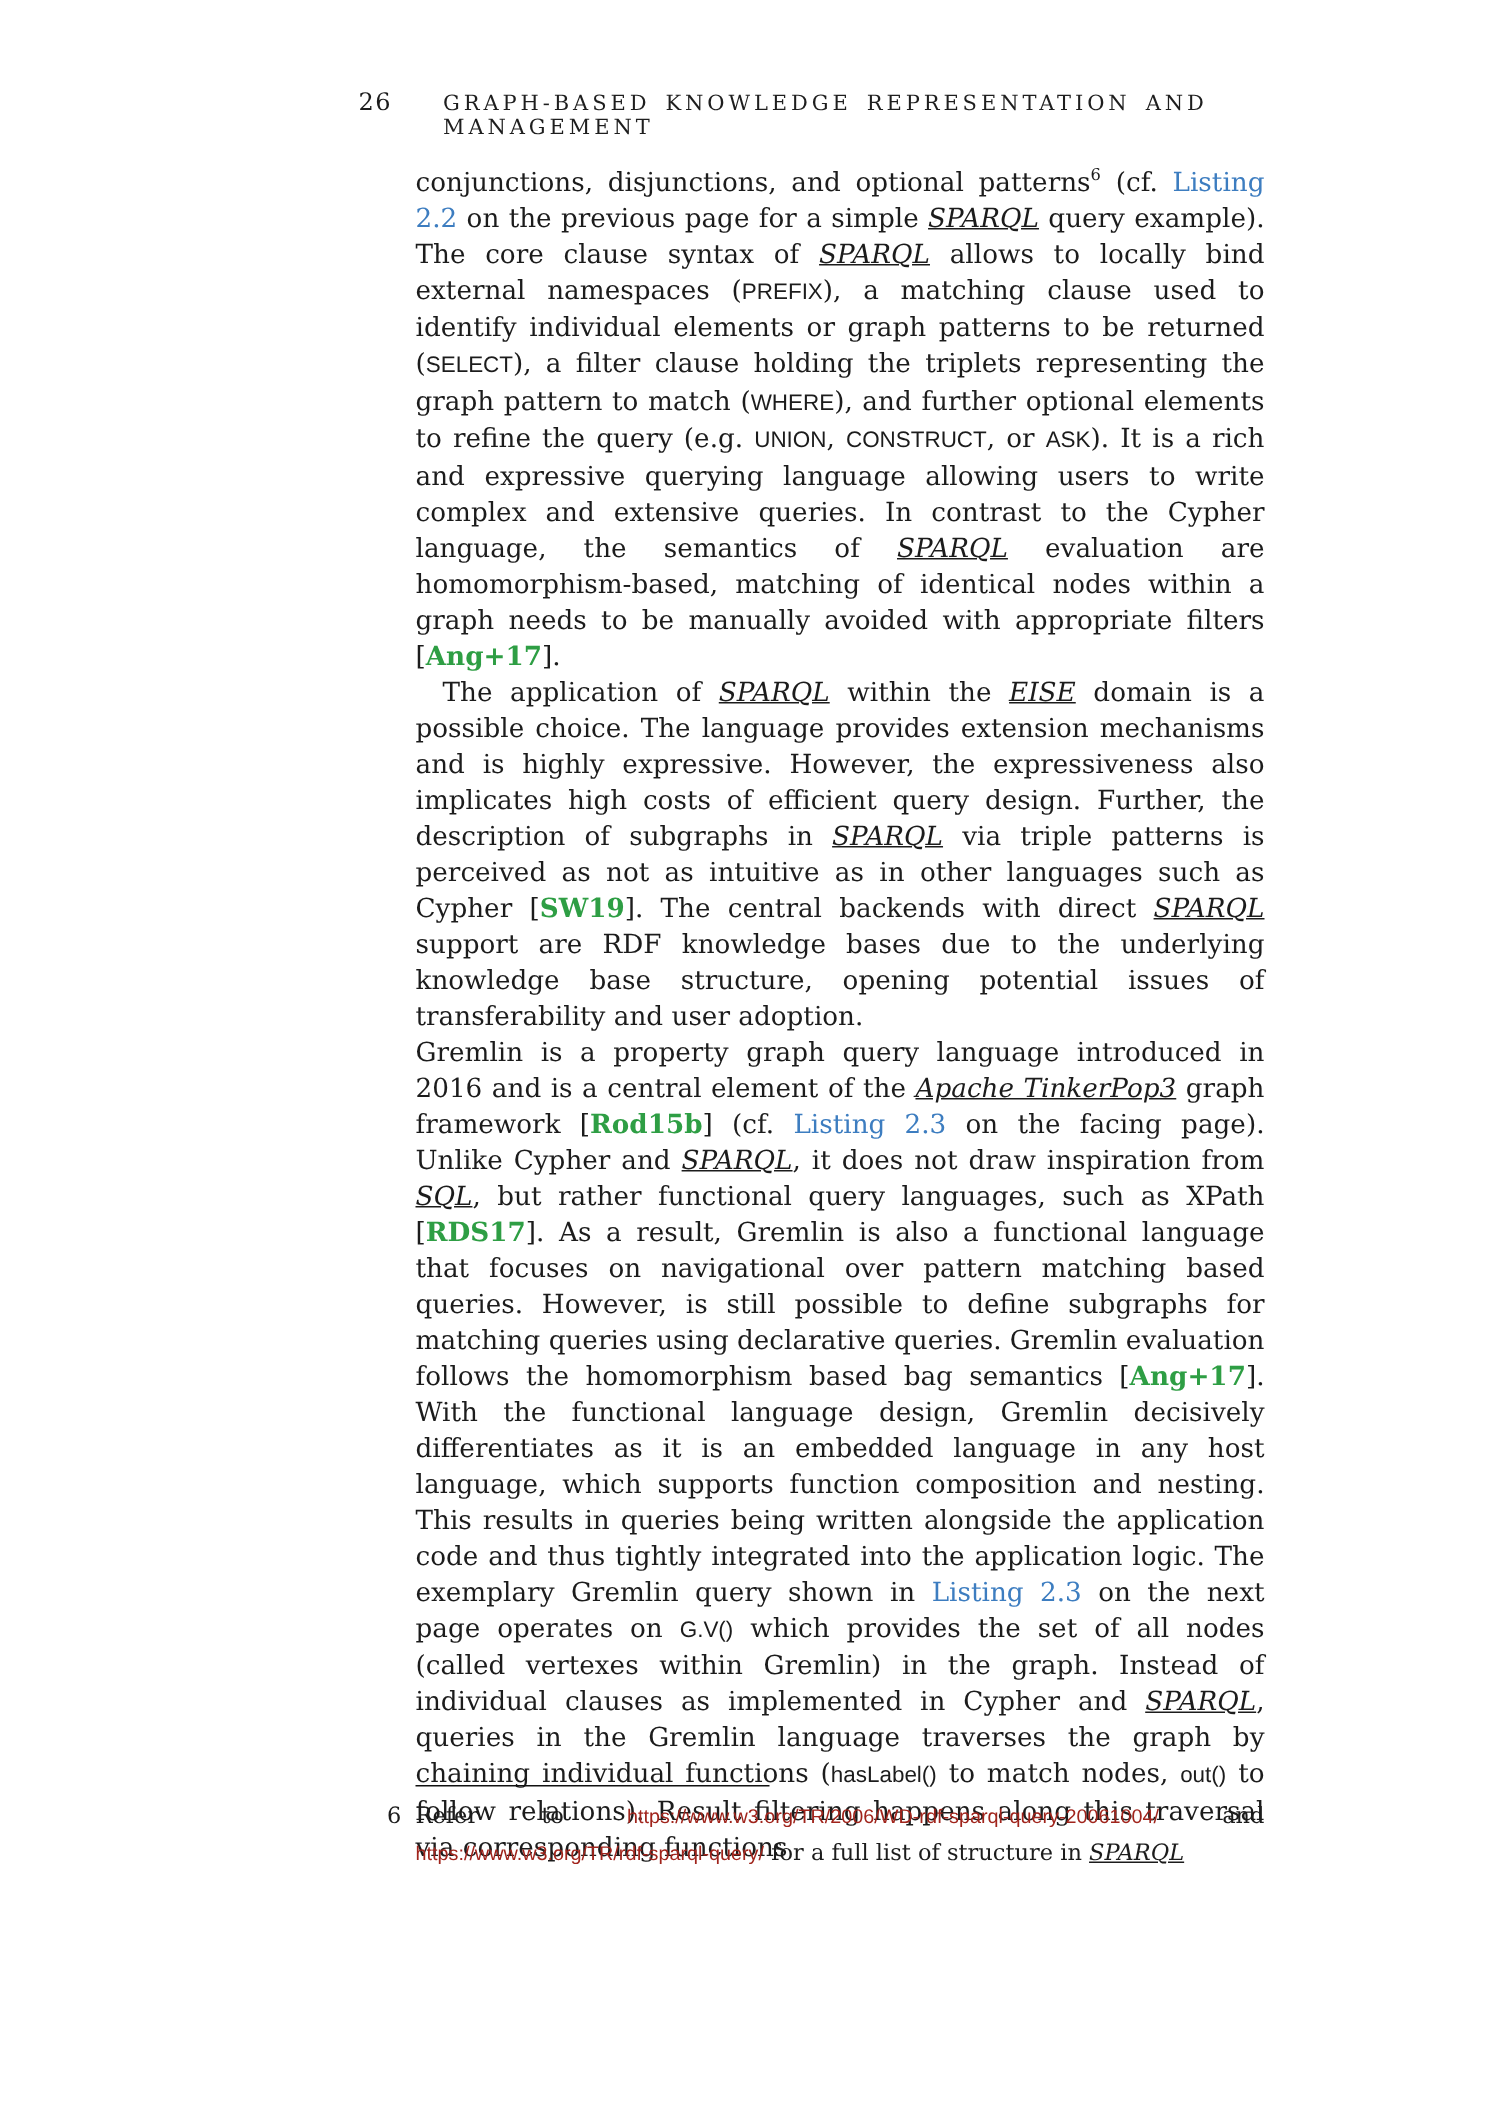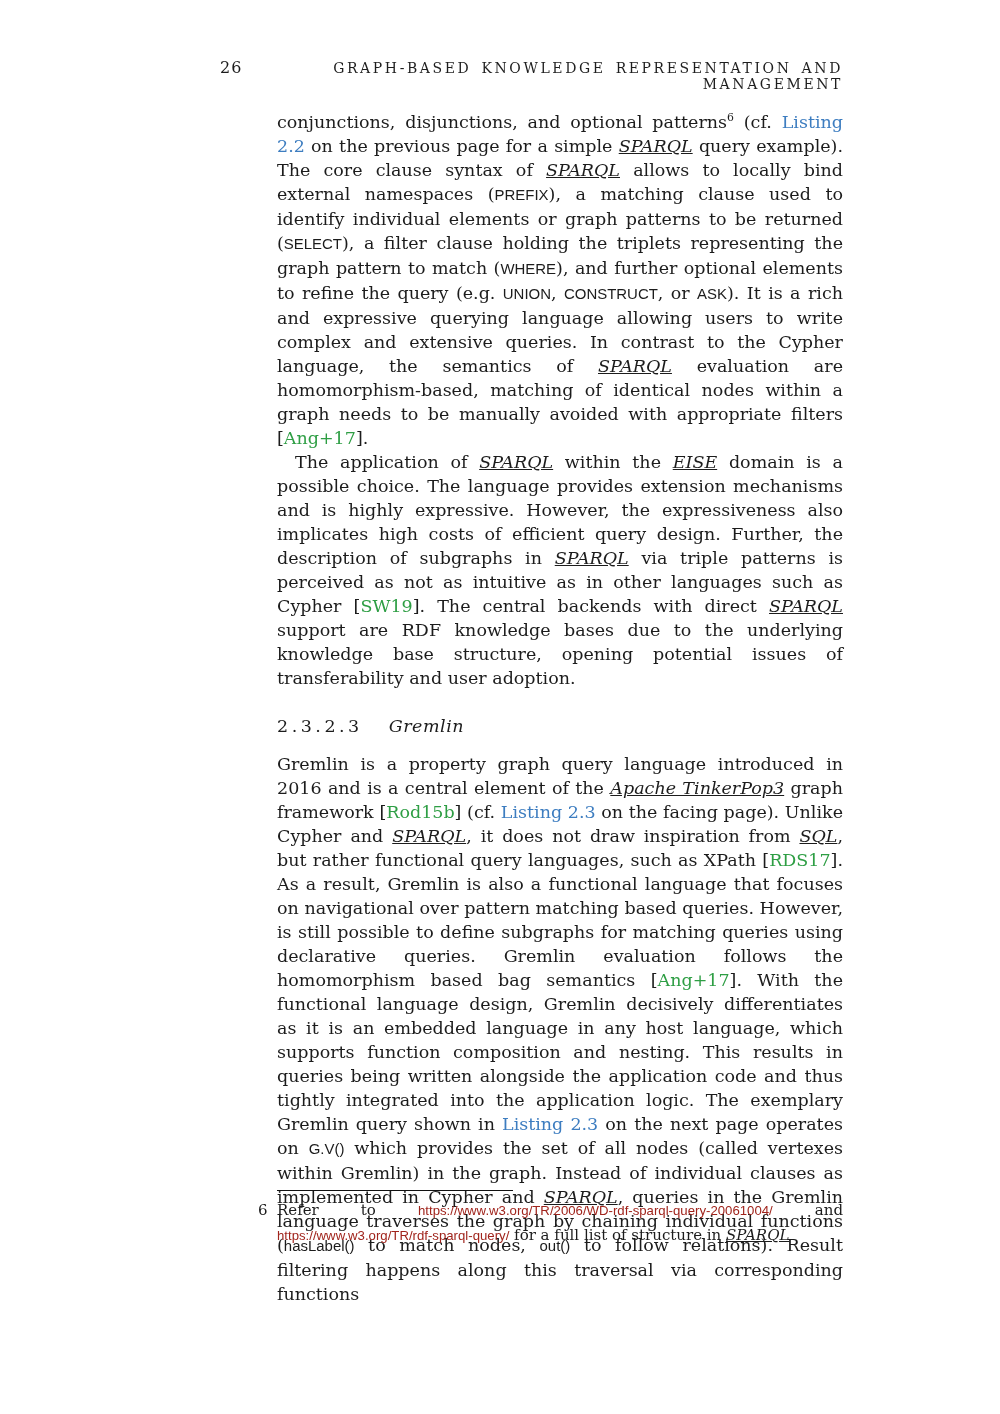--- a/index.html
+++ b/index.html
@@ -13,47 +13,46 @@
   body{
     width:1000px;height:1414px;
     background:var(--paper-white);
     font-family:"DejaVu Serif","Liberation Serif",serif;
     color:var(--text-black);
     position:relative;
   }
   .page{position:absolute;inset:0;}
   
   .running-header{
-    position:absolute;top:58px;left:220px;right:157px;
+    position:absolute;top:58px;left:239px;right:157px;
     display:flex;align-items:baseline;
     font-size:16px;
   }
   .page-number{
     font-size:16px;letter-spacing:1px;margin-right:34px;
   }
   .header-title{
     font-size:14px;letter-spacing:2.6px;word-spacing:3px;
     color:#1e1e1e;
-    text-align:right;
   }
   
   .textblock{
     position:absolute;left:277px;top:110px;width:566px;
     font-size:17.5px;line-height:24px;text-align:justify;
     text-justify:inter-word;
   }
   p.para{margin:0;}
   p.indent{text-indent:18px;}
   .it{font-style:italic;text-decoration:underline;}
   .mono{
     font-family:Liberation Sans, sans-serif;
     font-size:0.855em;
   }
   a.link{color:var(--link-blue);text-decoration:none;}
-  a.cite{color:var(--cite-green);text-decoration:none;}
+  a.cite{color:var(--cite-green);text-decoration:none;font-weight:bold;}
   sup.fnref{font-size:0.62em;line-height:0;vertical-align:super;}
   
   .subheading{
     margin:24px 0 14px 0;
     font-weight:normal;font-size:17.5px;line-height:24px;
   }
   .sec-num{letter-spacing:3.5px;margin-right:26px;}
   .sec-title{font-style:italic;letter-spacing:0.5px;}
   
   .footnote-rule{
@@ -81,23 +80,20 @@
 <div class="page">
 
   <div class="running-header">
     <span class="page-number">26</span>
     <span class="header-title">GRAPH-BASED KNOWLEDGE REPRESENTATION AND MANAGEMENT</span>
   </div>
 
   <div class="textblock">
     <p class="para"><span>conjunctions, disjunctions, and optional patterns</span><sup class="fnref">6</sup><span> (cf. </span><a class="link" href="#">Listing 2.2</a><span> on the previous page for a simple </span><span class="it">SPARQL</span><span> query example). The core clause syntax of </span><span class="it">SPARQL</span><span> allows to locally bind external namespaces (</span><span class="mono">PREFIX</span><span>), a matching clause used to identify individual elements or graph patterns to be returned (</span><span class="mono">SELECT</span><span>), a filter clause holding the triplets representing the graph pattern to match (</span><span class="mono">WHERE</span><span>), and further optional elements to refine the query (e.g. </span><span class="mono">UNION</span><span>, </span><span class="mono">CONSTRUCT</span><span>, or </span><span class="mono">ASK</span><span>). It is a rich and expressive querying language allowing users to write complex and extensive queries. In contrast to the Cypher language, the semantics of </span><span class="it">SPARQL</span><span> evaluation are homomorphism-based, matching of identical nodes within a graph needs to be manually avoided with appropriate filters [</span><a class="cite" href="#">Ang+17</a><span>].</span></p>
     <p class="para indent"><span>The application of </span><span class="it">SPARQL</span><span> within the </span><span class="it">EISE</span><span> domain is a possible choice. The language provides extension mechanisms and is highly expressive. However, the expressiveness also implicates high costs of efficient query design. Further, the description of subgraphs in </span><span class="it">SPARQL</span><span> via triple patterns is perceived as not as intuitive as in other languages such as Cypher [</span><a class="cite" href="#">SW19</a><span>]. The central backends with direct </span><span class="it">SPARQL</span><span> support are RDF knowledge bases due to the underlying knowledge base structure, opening potential issues of transferability and user adoption.</span></p>
-    <h3 class="subheading">
-      <span class="sec-num">2.3.2.3</span><span class="sec-title">Gremlin</span>
-    </h3>
     <p class="para"><span>Gremlin is a property graph query language introduced in 2016 and is a central element of the </span><span class="it">Apache TinkerPop3</span><span> graph framework [</span><a class="cite" href="#">Rod15b</a><span>] (cf. </span><a class="link" href="#">Listing 2.3</a><span> on the facing page). Unlike Cypher and </span><span class="it">SPARQL</span><span>, it does not draw inspiration from </span><span class="it">SQL</span><span>, but rather functional query languages, such as XPath [</span><a class="cite" href="#">RDS17</a><span>]. As a result, Gremlin is also a functional language that focuses on navigational over pattern matching based queries. However, is still possible to define subgraphs for matching queries using declarative queries. Gremlin evaluation follows the homomorphism based bag semantics [</span><a class="cite" href="#">Ang+17</a><span>]. With the functional language design, Gremlin decisively differentiates as it is an embedded language in any host language, which supports function composition and nesting. This results in queries being written alongside the application code and thus tightly integrated into the application logic. The exemplary Gremlin query shown in </span><a class="link" href="#">Listing 2.3</a><span> on the next page operates on </span><span class="mono">G.V()</span><span> which provides the set of all nodes (called vertexes within Gremlin) in the graph. Instead of individual clauses as implemented in Cypher and </span><span class="it">SPARQL</span><span>, queries in the Gremlin language traverses the graph by chaining individual functions (</span><span class="mono">hasLabel()</span><span> to match nodes, </span><span class="mono">out()</span><span> to follow relations). Result filtering happens along this traversal via corresponding functions</span></p>
   </div>
 
   <div class="footnote-rule"></div>
 
   <div class="footnote">
     <span class="fn-marker">6</span>
     <span><span>Refer to </span><a class="url" href="#">https://www.w3.org/TR/2006/WD-rdf-sparql-query-20061004/</a><span> and </span><a class="url" href="#">https://www.w3.org/TR/rdf-sparql-query/</a><span> for a full list of structure in </span><span class="it">SPARQL</span></span>
   </div>
 

